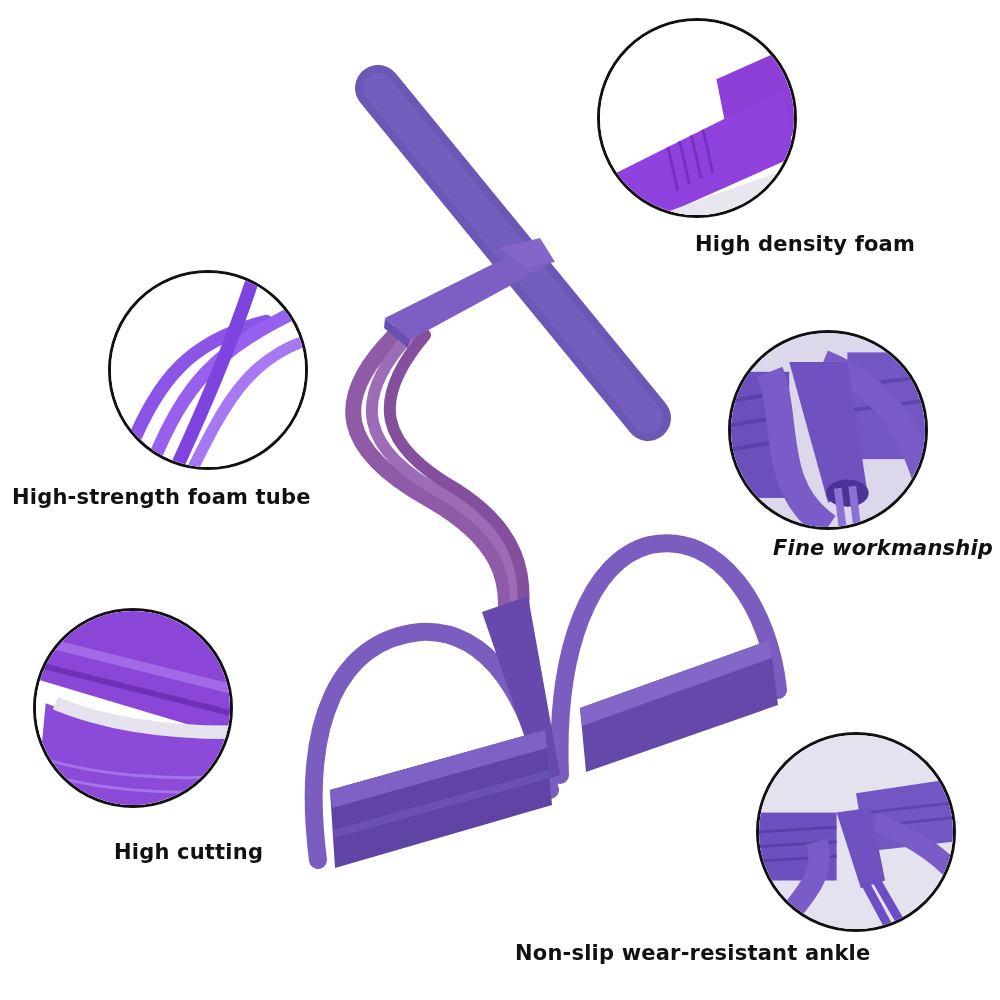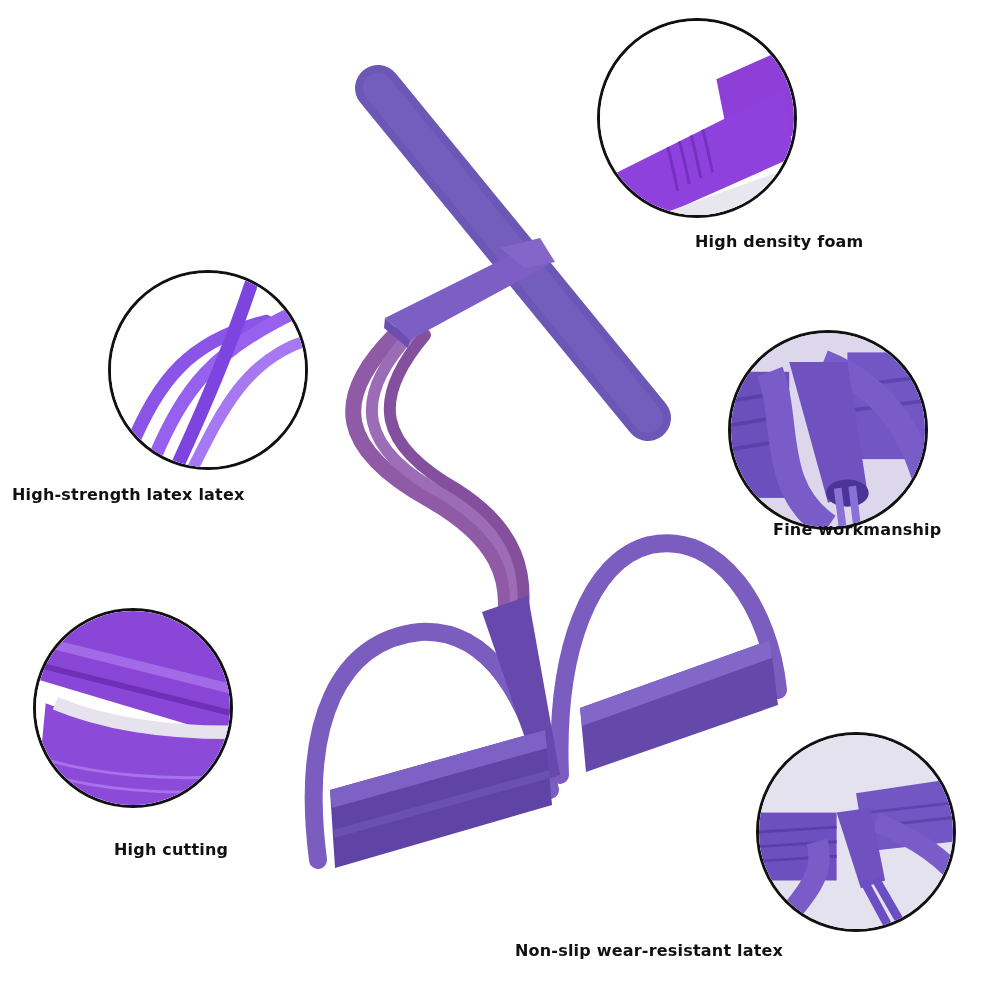--- a/index.html
+++ b/index.html
@@ -1,17 +1,17 @@
 <!DOCTYPE html>
 <html><head>
 <meta charset="utf-8">
 <style>
   html, body { margin: 0; padding: 0; background: #ffffff; }
   body { width: 1000px; height: 1000px; position: relative; overflow: hidden; font-family: "DejaVu Sans", sans-serif; }
-  .label { position: absolute; font-weight: bold; color: #111111; font-size: 16px; white-space: nowrap; letter-spacing: 0.2px; }
+  .label { position: absolute; font-weight: bold; color: #111111; font-size: 21px; white-space: nowrap; letter-spacing: 0.2px; }
   .circle { position: absolute; border-radius: 50%; border: 3px solid #111; overflow: hidden; background: #fff; box-sizing: border-box; }
   .circle svg { width: 100%; height: 100%; display: block; }
   #product { position: absolute; left: 0; top: 0; width: 1000px; height: 1000px; }
 </style>
 </head>
 <body>
 
 <svg id="product" viewBox="0 0 1000 1000">
 
   <g fill="none" stroke-linecap="round">
@@ -67,37 +67,37 @@
   <svg viewBox="0 0 200 200">
     <rect width="200" height="200" fill="#ffffff"></rect>
     <g fill="none" stroke-linecap="round">
       <path d="M20 180 C50 110, 80 70, 160 50" stroke="#8a55e6" stroke-width="14"></path>
       <path d="M45 190 C75 120, 105 80, 190 40" stroke="#9860ee" stroke-width="14"></path>
       <path d="M70 195 C100 130, 125 70, 145 10" stroke="#7d44e0" stroke-width="14"></path>
       <path d="M85 200 C115 140, 140 90, 200 70" stroke="#a679f2" stroke-width="12"></path>
     </g>
   </svg>
 </div>
-<div class="label" style="left:12px; top:485px;">High-strength latex latex</div>
+<div class="label" style="left:12px; top:485px;">High-strength foam tube</div>
 
 <div class="circle" style="left:728px; top:330px; width:200px; height:200px;">
   <svg viewBox="0 0 200 200">
     <rect width="200" height="200" fill="#dcd7ea"></rect>
     <rect x="0" y="40" width="60" height="130" fill="#6a4fbd"></rect>
     <path d="M0 70 L60 60 M0 95 L60 85 M0 120 L60 110" stroke="#5a40a8" stroke-width="4"></path>
     <rect x="120" y="20" width="90" height="110" fill="#7256c4"></rect>
     <path d="M120 55 L200 45 M120 80 L200 70" stroke="#5e45ad" stroke-width="4"></path>
     <path d="M40 40 C60 90, 40 160, 100 200" stroke="#7a5cc8" stroke-width="28" fill="none"></path>
     <path d="M95 30 C170 60, 190 120, 200 150" stroke="#7a5cc8" stroke-width="26" fill="none"></path>
     <path d="M60 30 L120 30 L140 160 L100 175 Z" fill="#6f52c0"></path>
     <ellipse cx="120" cy="165" rx="22" ry="14" fill="#4c3496"></ellipse>
     <path d="M110 160 L115 200 M125 158 L130 200" stroke="#8b70d8" stroke-width="8"></path>
   </svg>
 </div>
-<div class="label" style="left:773px; top:520px;">Fine workmanship</div>
+<div class="label" style="left:773px; top:536px;font-style:italic;">Fine workmanship</div>
 
 <div class="circle" style="left:33px; top:608px; width:200px; height:200px;">
   <svg viewBox="0 0 200 200">
     <rect width="200" height="200" fill="#ffffff"></rect>
     <path d="M0 0 L200 0 L200 130 L0 70 Z" fill="#8a46d6"></path>
     <path d="M0 30 L200 80" stroke="#a26ae6" stroke-width="10"></path>
     <path d="M0 55 L200 105" stroke="#6f30b8" stroke-width="6"></path>
     <path d="M10 95 C60 115, 140 125, 200 130 L200 200 L0 200 Z" fill="#8b4ad8"></path>
     <path d="M20 95 C80 120, 150 125, 200 125" stroke="#e6e3ee" stroke-width="14" fill="none"></path>
     <path d="M0 150 C60 170, 140 175, 200 170" stroke="#a873ea" stroke-width="3" fill="none"></path>
@@ -112,13 +112,13 @@
     <rect x="0" y="80" width="80" height="70" fill="#6d50c0"></rect>
     <path d="M0 100 L80 95 M0 115 L80 110 M0 130 L80 125" stroke="#5a3fa8" stroke-width="3"></path>
     <path d="M100 60 L200 45 L200 110 L110 120 Z" fill="#7256c4"></path>
     <path d="M110 80 L200 70 M110 95 L200 85" stroke="#5e45ad" stroke-width="3"></path>
     <path d="M60 110 C70 150, 40 170, 20 200" stroke="#7a5cc8" stroke-width="22" fill="none"></path>
     <path d="M120 90 C170 110, 190 130, 200 140" stroke="#7a5cc8" stroke-width="20" fill="none"></path>
     <path d="M80 80 L115 75 L130 150 L105 158 Z" fill="#6f52c0"></path>
     <path d="M108 150 L135 200 M120 148 L150 200" stroke="#6b4ec4" stroke-width="9"></path>
   </svg>
 </div>
-<div class="label" style="left:515px; top:941px;">Non-slip wear-resistant latex</div>
+<div class="label" style="left:515px; top:941px;">Non-slip wear-resistant ankle</div>
 
 </body></html>

